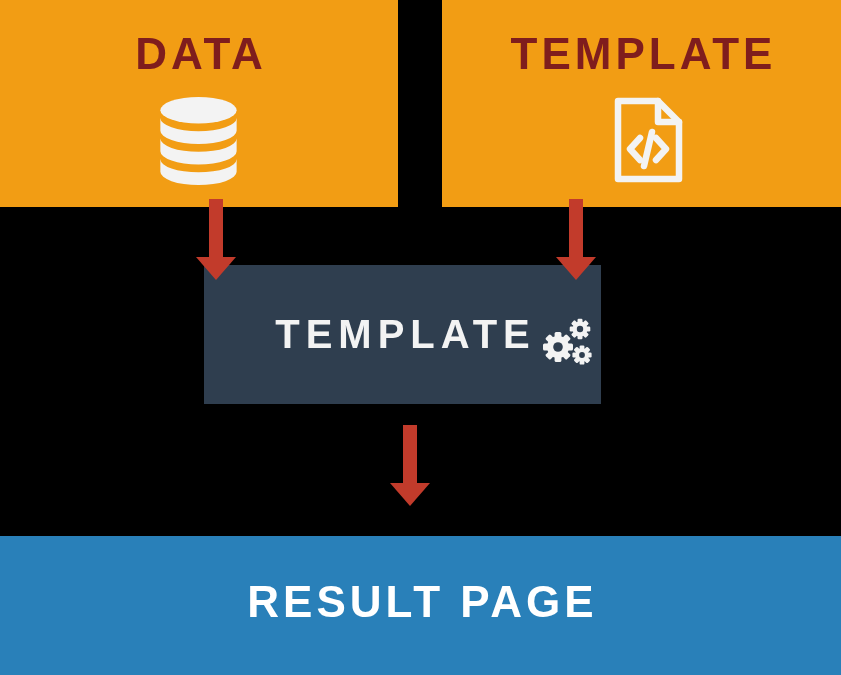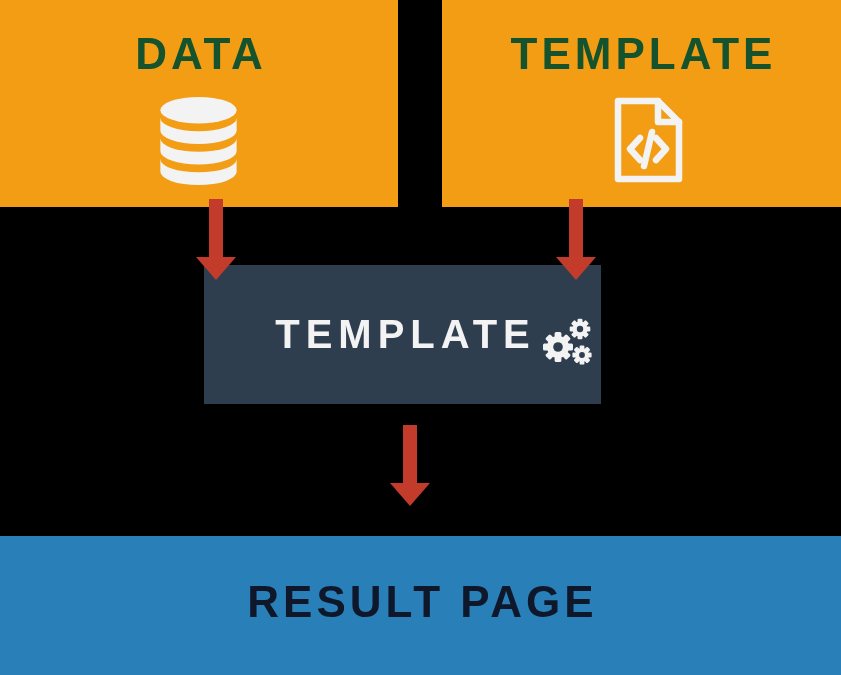--- a/index.html
+++ b/index.html
@@ -20,21 +20,21 @@
     box-sizing: border-box;
   }
   .node-orange { background: #F29D14; }
   .node-data     { left: 0px;   top: 0px; width: 398px; height: 207px; }
   .node-template { left: 442px; top: 0px; width: 399px; height: 207px; }
   .big-title {
     position: absolute;
     left: 0; right: 0;
     top: 30px;
     text-align: center;
-    color: #14532d;
+    color: #7f1d1d;
     font-size: 44px;
     font-weight: 800;
     letter-spacing: 4px;
     text-indent: 4px;
     line-height: 48px;
     white-space: nowrap;
   }
   .top-icon {
     position: absolute;
     top: 97px;
@@ -63,21 +63,21 @@
     top: 53px;
   }
   .node-result {
     left: 0px; top: 536px; width: 841px; height: 139px;
     background: #2980B9;
     display: flex;
     align-items: center;
     justify-content: center;
   }
   .result-title {
-    color: #0f172a;
+    color: #ffffff;
     font-size: 44px;
     font-weight: 800;
     letter-spacing: 4px;
     text-indent: 4px;
     white-space: nowrap;
     margin-top: -8px;
   }
   .arrow {
     position: absolute;
     width: 40px;

